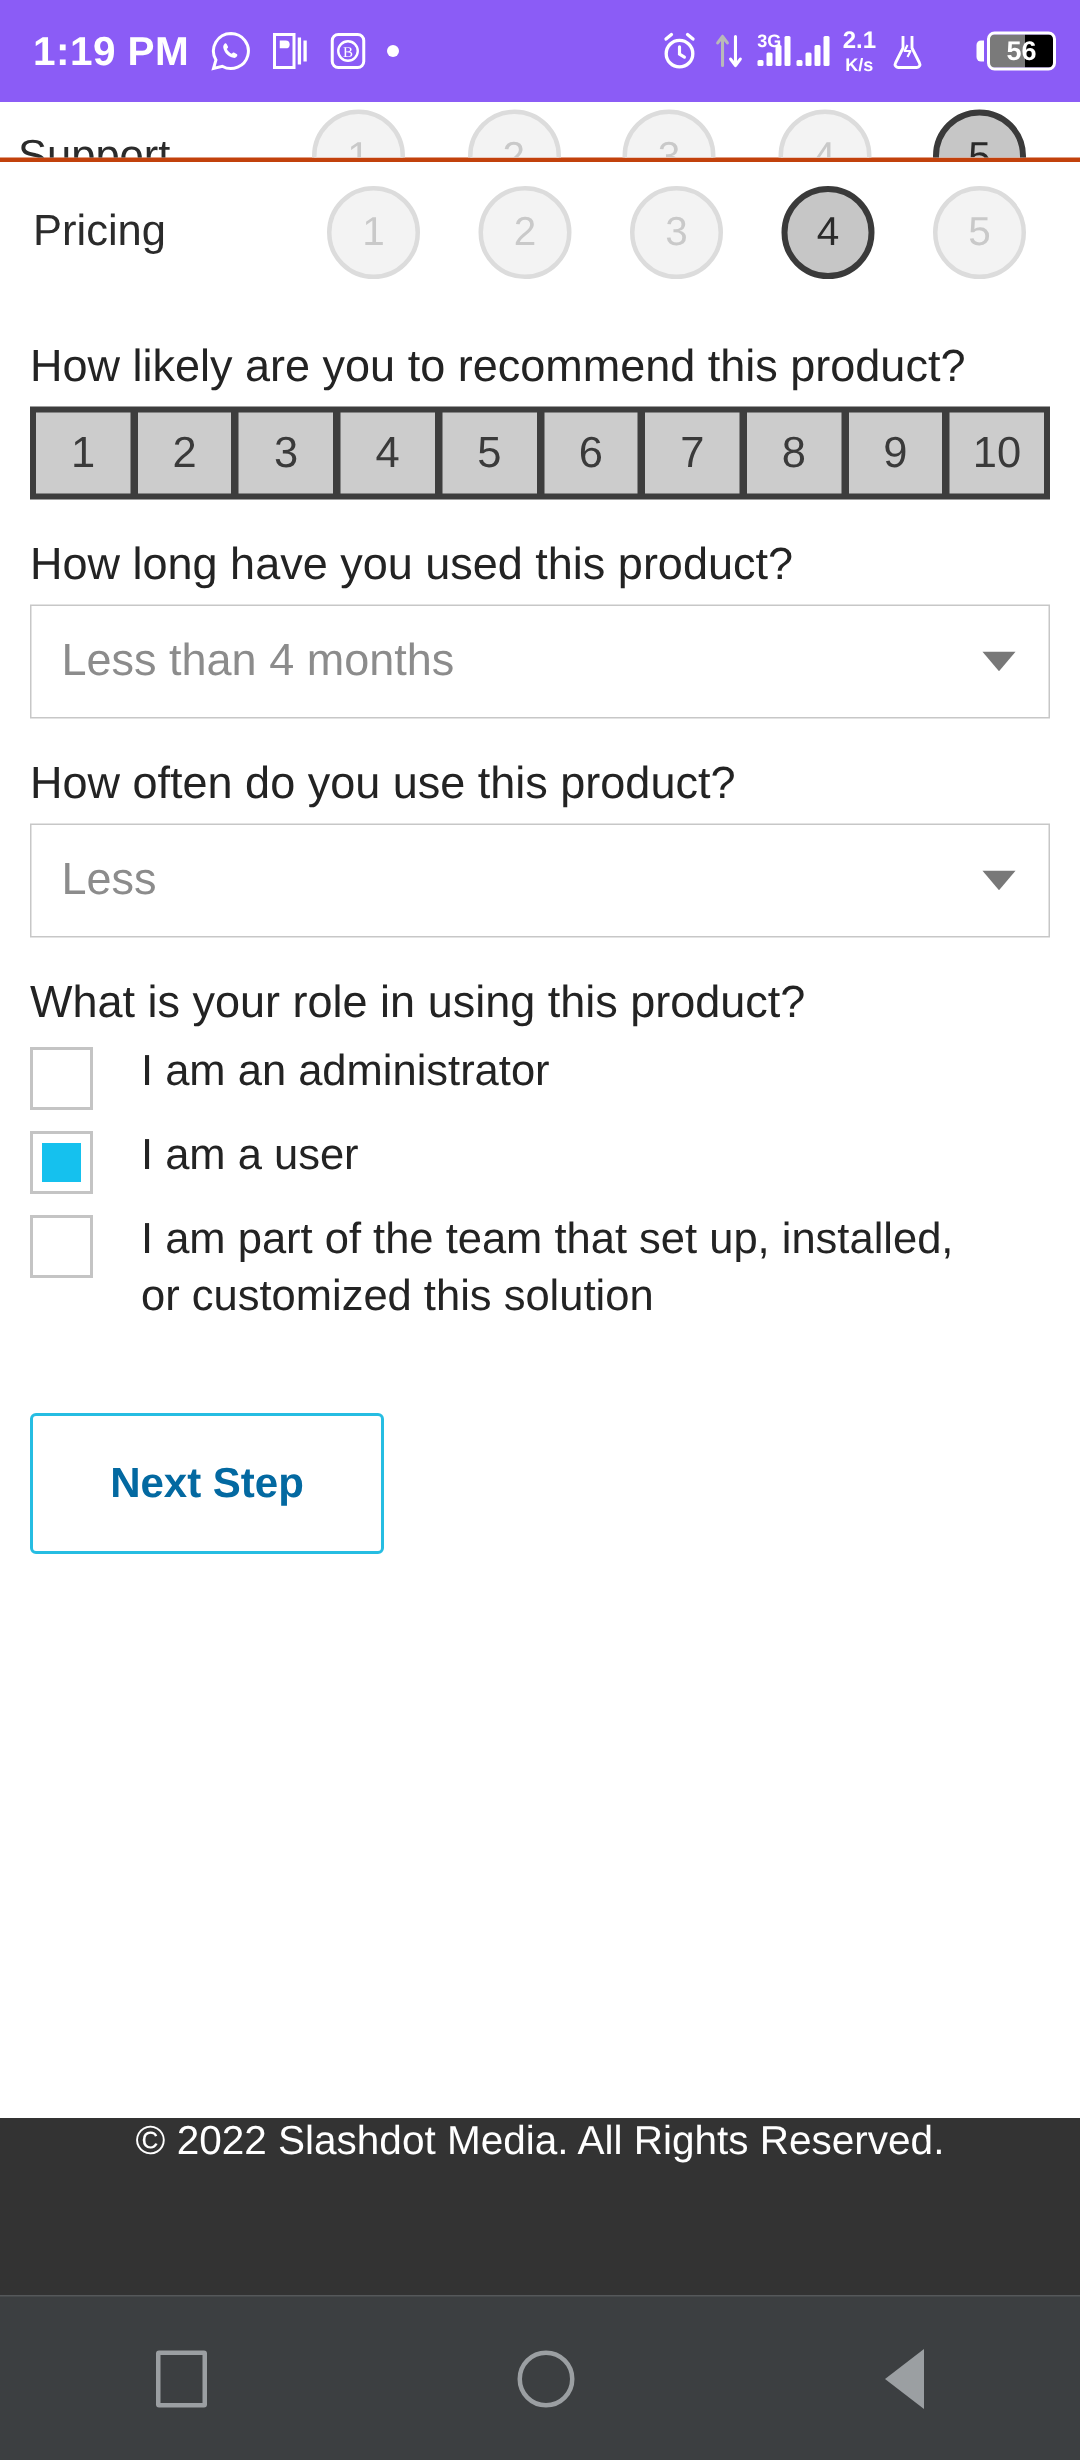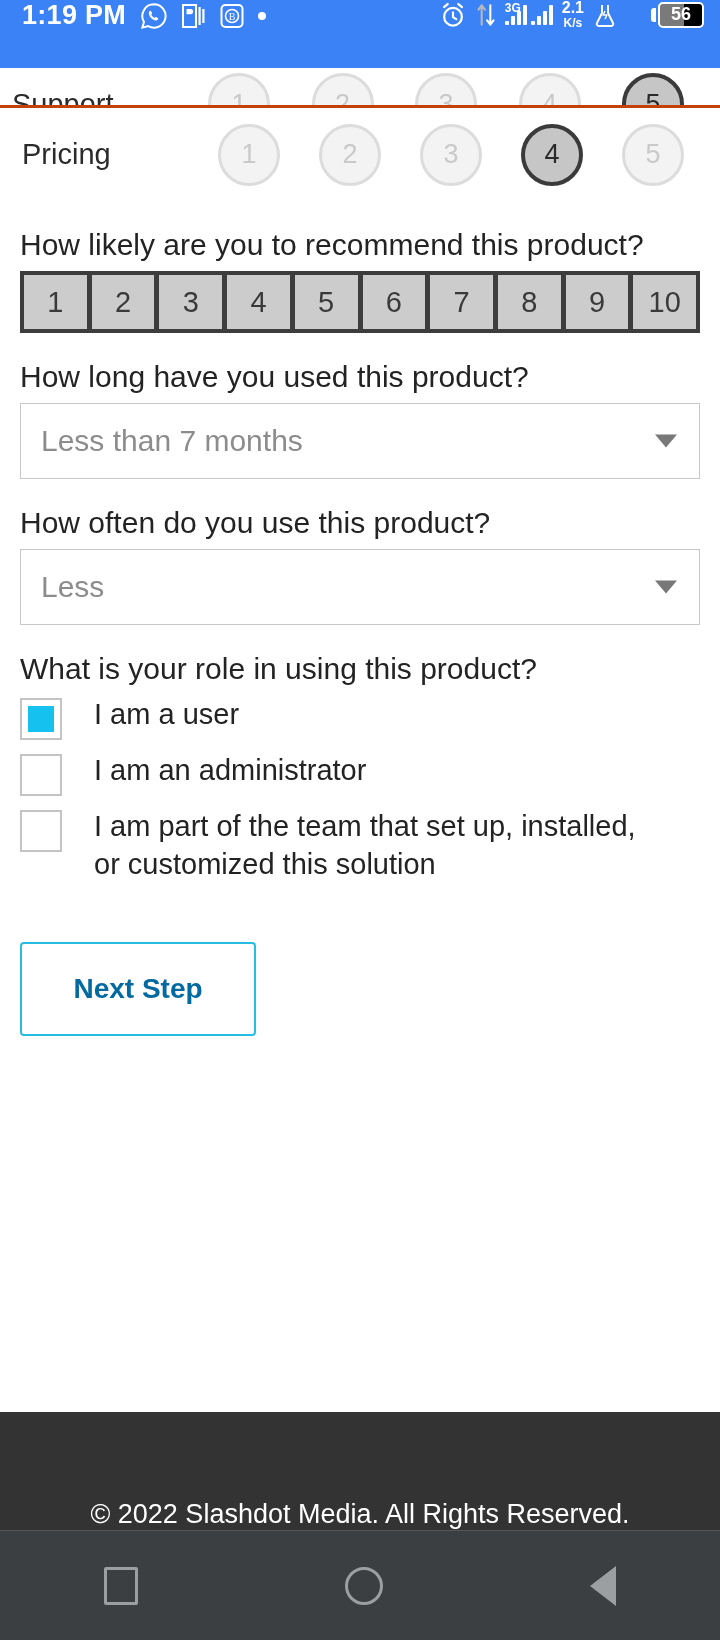--- a/index.html
+++ b/index.html
@@ -17,24 +17,24 @@
     width: 720px;
     height: 1640px;
     background: #ffffff;
     display: flex;
     flex-direction: column;
   }
 
   
   .statusbar {
     height: 68px;
-    background: #3b82f6;
+    background: #8b5cf6;
     color: #ffffff;
     display: flex;
-    align-items: flex-start;
+    align-items: center;
     justify-content: space-between;
     padding: 0 16px 0 22px;
     flex: 0 0 auto;
   }
   .sb-left { display: flex; align-items: center; gap: 14px; }
   .sb-clock { font-size: 27px; font-weight: bold; letter-spacing: .3px; }
   .sb-right { display: flex; align-items: center; gap: 9px; }
 
   .ic { display: inline-flex; align-items: center; justify-content: center; }
   .ic svg { display: block; }
@@ -254,21 +254,21 @@
     color: #ffffff;
     letter-spacing: 1px;
     white-space: nowrap;
   }
   .sf-wordmark .b { font-weight: bold; }
 
   .footer-copy {
     background: #333333;
     height: 118px;
     display: flex;
-    align-items: flex-end;
+    align-items: flex-start;
     justify-content: center;
     flex: 0 0 auto;
   }
   .footer-copy span {
     color: #ffffff;
     font-size: 27px;
   }
 
   
   .navbar {
@@ -416,42 +416,42 @@
         <div class="nps-btn">5</div>
         <div class="nps-btn">6</div>
         <div class="nps-btn">7</div>
         <div class="nps-btn">8</div>
         <div class="nps-btn">9</div>
         <div class="nps-btn">10</div>
       </div>
 
       <div class="qtitle">How long have you used this product?</div>
       <div class="sel-wrap">
-        <span class="sel-val">Less than 7 months</span>
+        <span class="sel-val">Less than 4 months</span>
         <span class="sel-caret"></span>
       </div>
 
       <div class="qtitle">How often do you use this product?</div>
       <div class="sel-wrap">
         <span class="sel-val">Less</span>
         <span class="sel-caret"></span>
       </div>
 
       <div class="qtitle">What is your role in using this product?</div>
       <div class="cb-list">
+        <div class="cb-row">
+          <span class="cb-box"></span>
+          <span class="cb-label">I am an administrator</span>
+        </div>
         <div class="cb-row">
           <span class="cb-box checked"></span>
           <span class="cb-label">I am a user</span>
         </div>
         <div class="cb-row">
           <span class="cb-box"></span>
-          <span class="cb-label">I am an administrator</span>
-        </div>
-        <div class="cb-row">
-          <span class="cb-box"></span>
           <span class="cb-label">I am part of the team that set up, installed, or customized this solution</span>
         </div>
       </div>
     </div>
 
     <div class="next-wrap">
       <button class="next-btn">Next Step</button>
     </div>
   </div>
 

